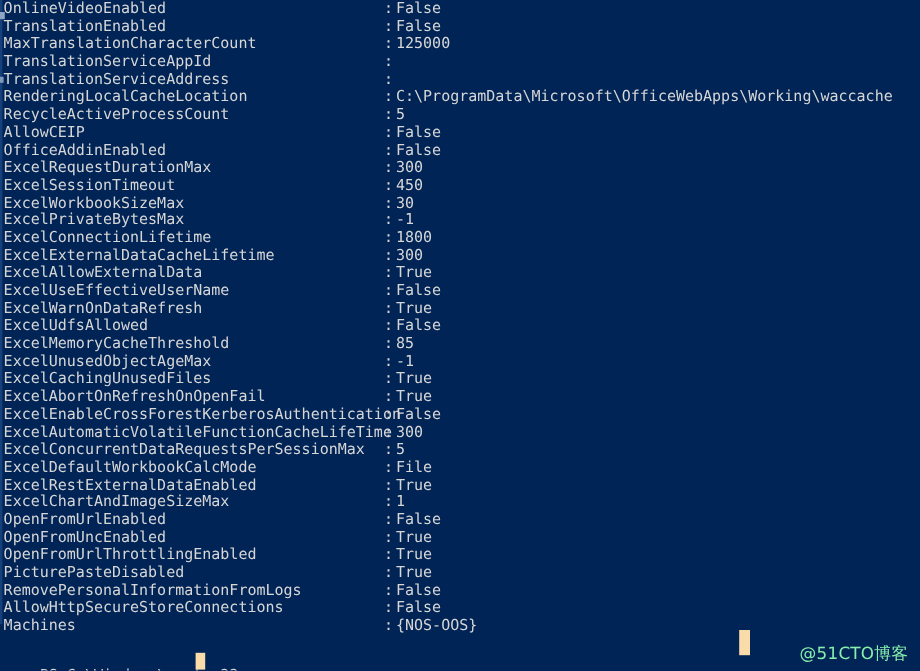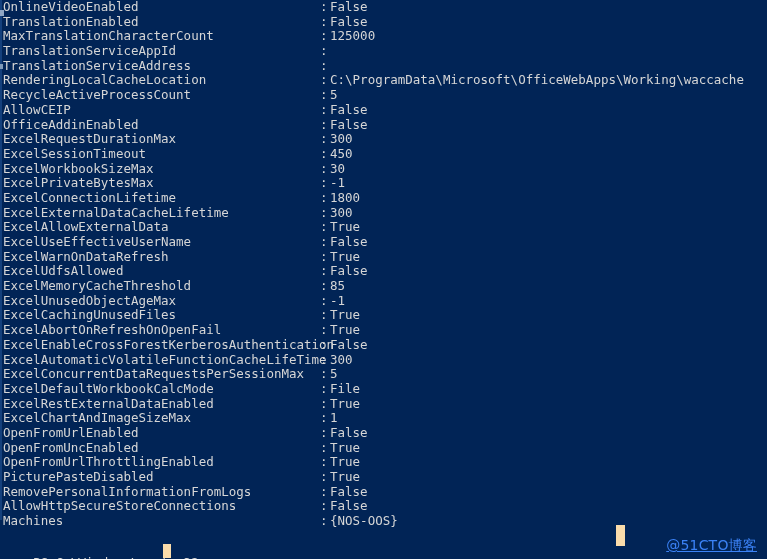--- a/index.html
+++ b/index.html
@@ -88,25 +88,24 @@
   #cursor-float {
     left: 616px;
     top: 525px;
     width: 9px;
     height: 21px;
   }
   #watermark {
     position: absolute;
     right: 10px;
     bottom: 6px;
-    color: #3b82f6;
+    color: #86efac;
     font-family: "DejaVu Sans", "Liberation Sans", sans-serif;
     font-size: 14px;
     letter-spacing: 0.2px;
-    text-decoration: underline;
   }
 </style>
 </head>
 <body>
 
 <div id="console">
 
   <div id="left-edge"></div>
   <div id="left-edge2"></div>
   <div id="left-edge3"></div>

